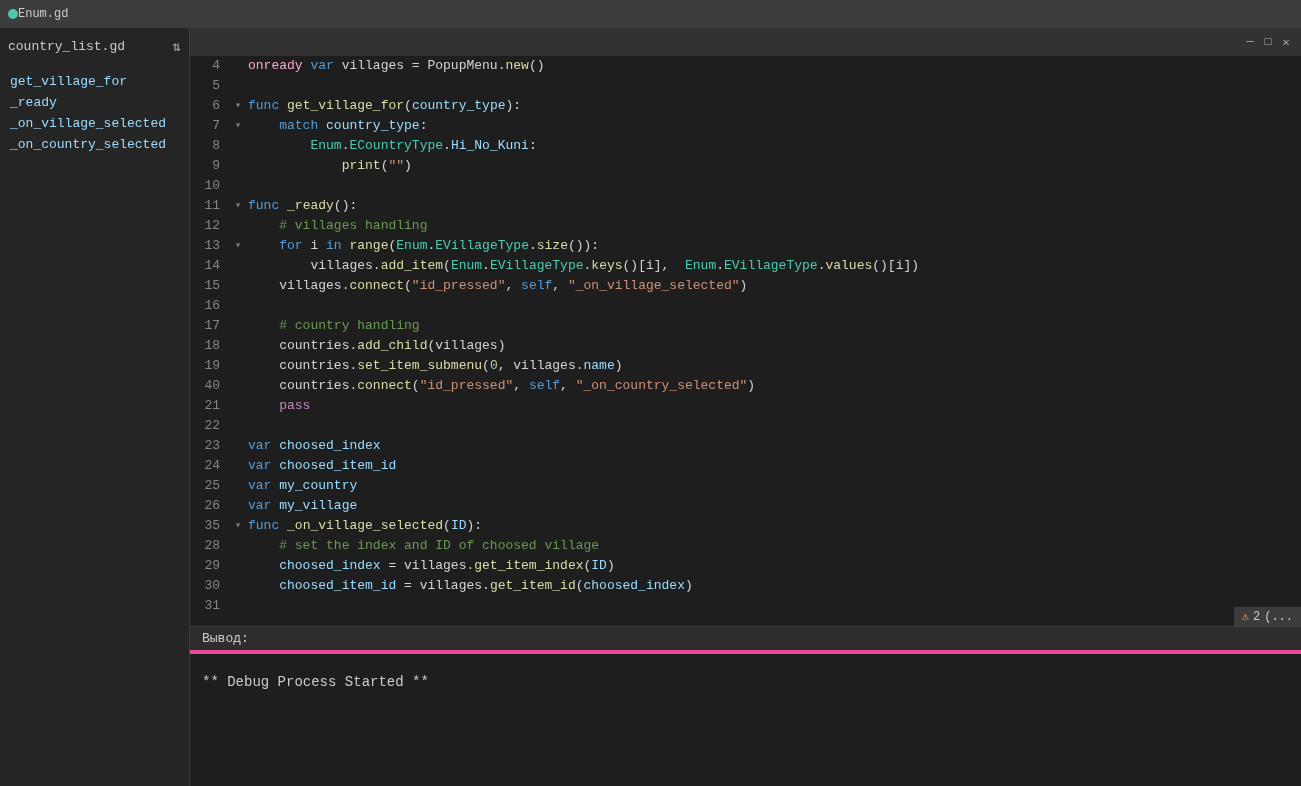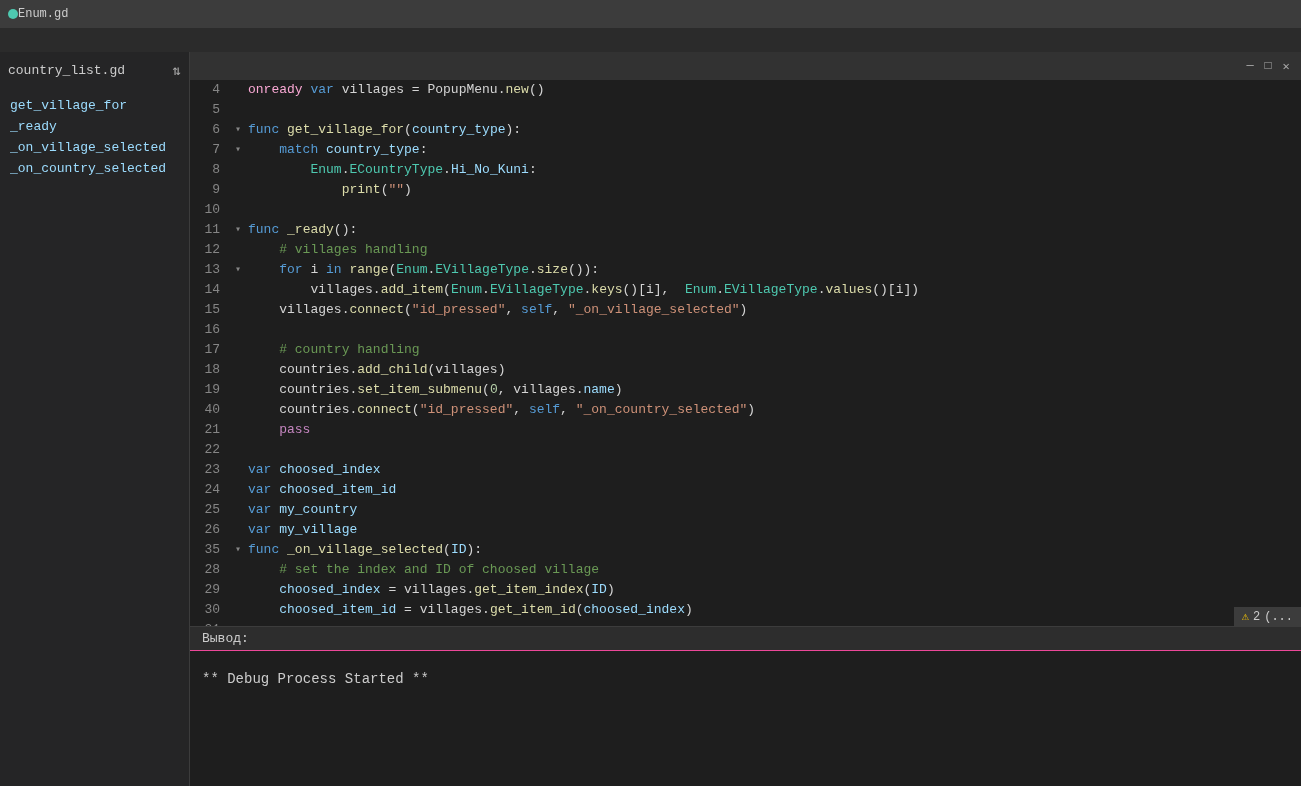--- a/index.html
+++ b/index.html
@@ -37,21 +37,20 @@
       background: #4ec9b0;
       border-radius: 50%;
       display: inline-block;
     }
 
     
     .main-layout {
       display: flex;
       flex: 1;
       overflow: hidden;
-      margin-top: 24px;
     }
 
     
     .sidebar {
       width: 190px;
       background: #252526;
       display: flex;
       flex-direction: column;
       flex-shrink: 0;
       border-right: 1px solid #3c3c3c;
@@ -181,21 +180,21 @@
       display: flex;
       flex-direction: column;
       flex-shrink: 0;
     }
 
     .output-header {
       background: #2d2d2d;
       padding: 4px 12px;
       font-size: 13px;
       color: #cccccc;
-      border-bottom: 1px solid #ec4899;
+      border-bottom: 4px solid #ec4899;
       display: flex;
       align-items: flex-end;
       justify-content: space-between;
     }
 
     .output-content {
       padding: 20px 12px;
       color: #cccccc;
       font-size: 14px;
       flex: 1;

